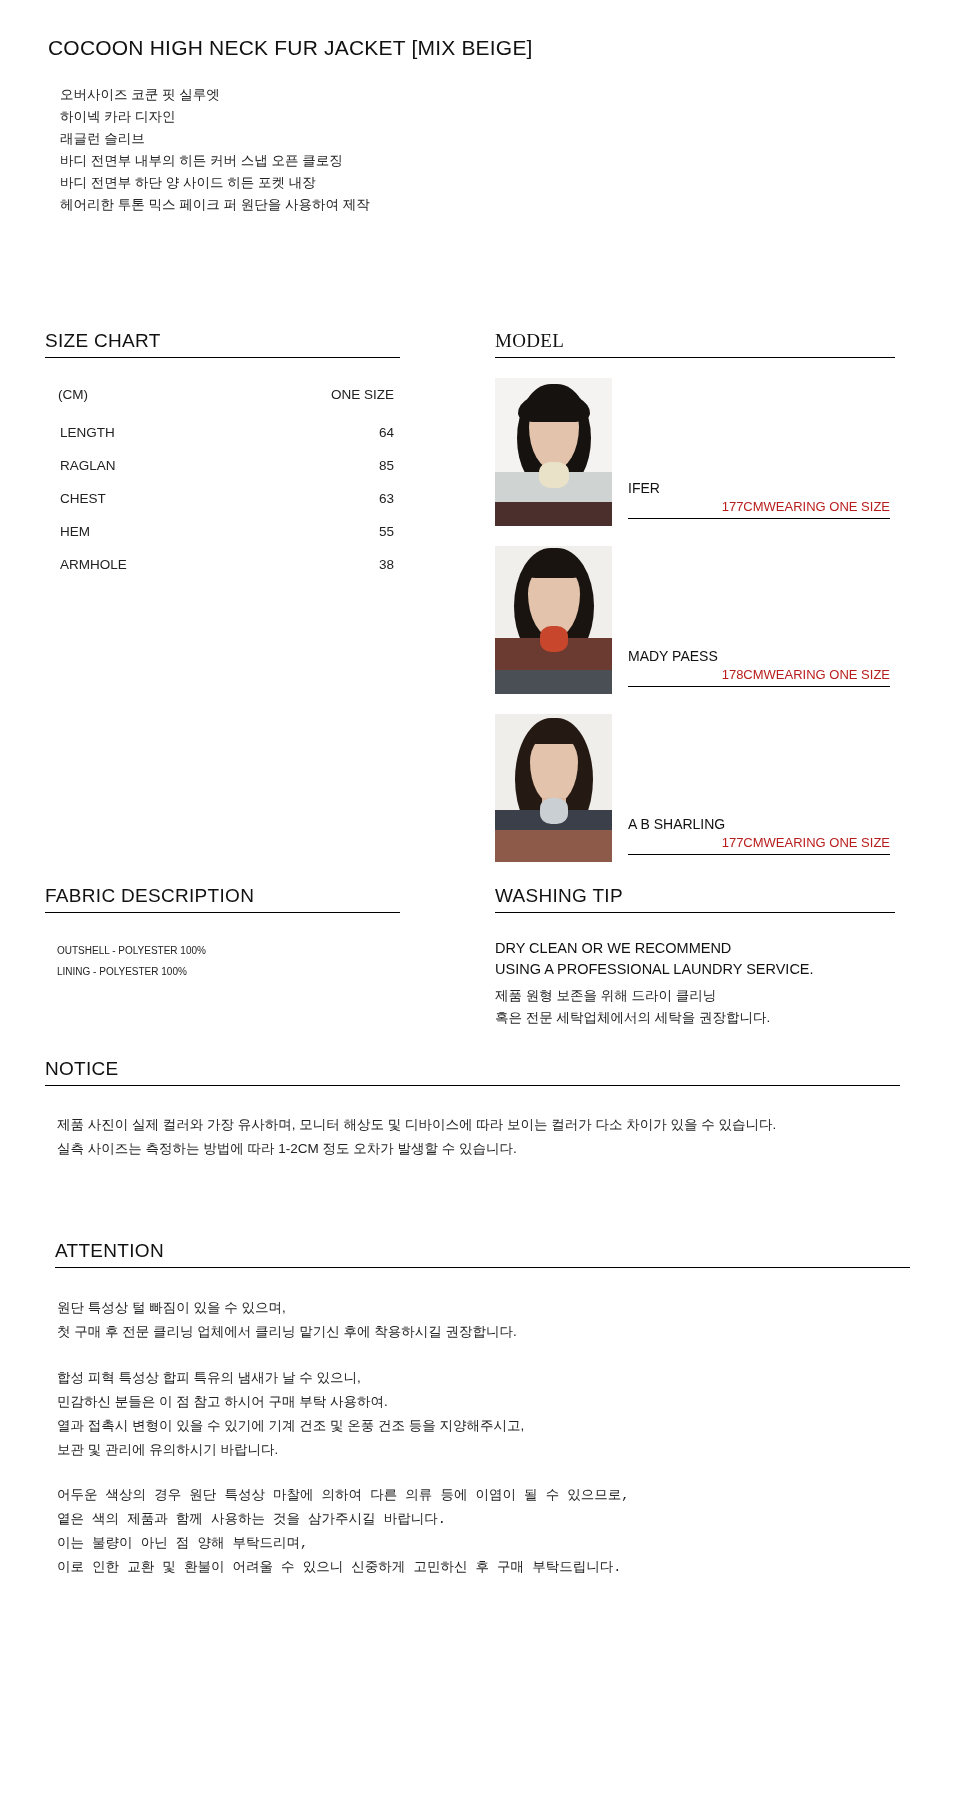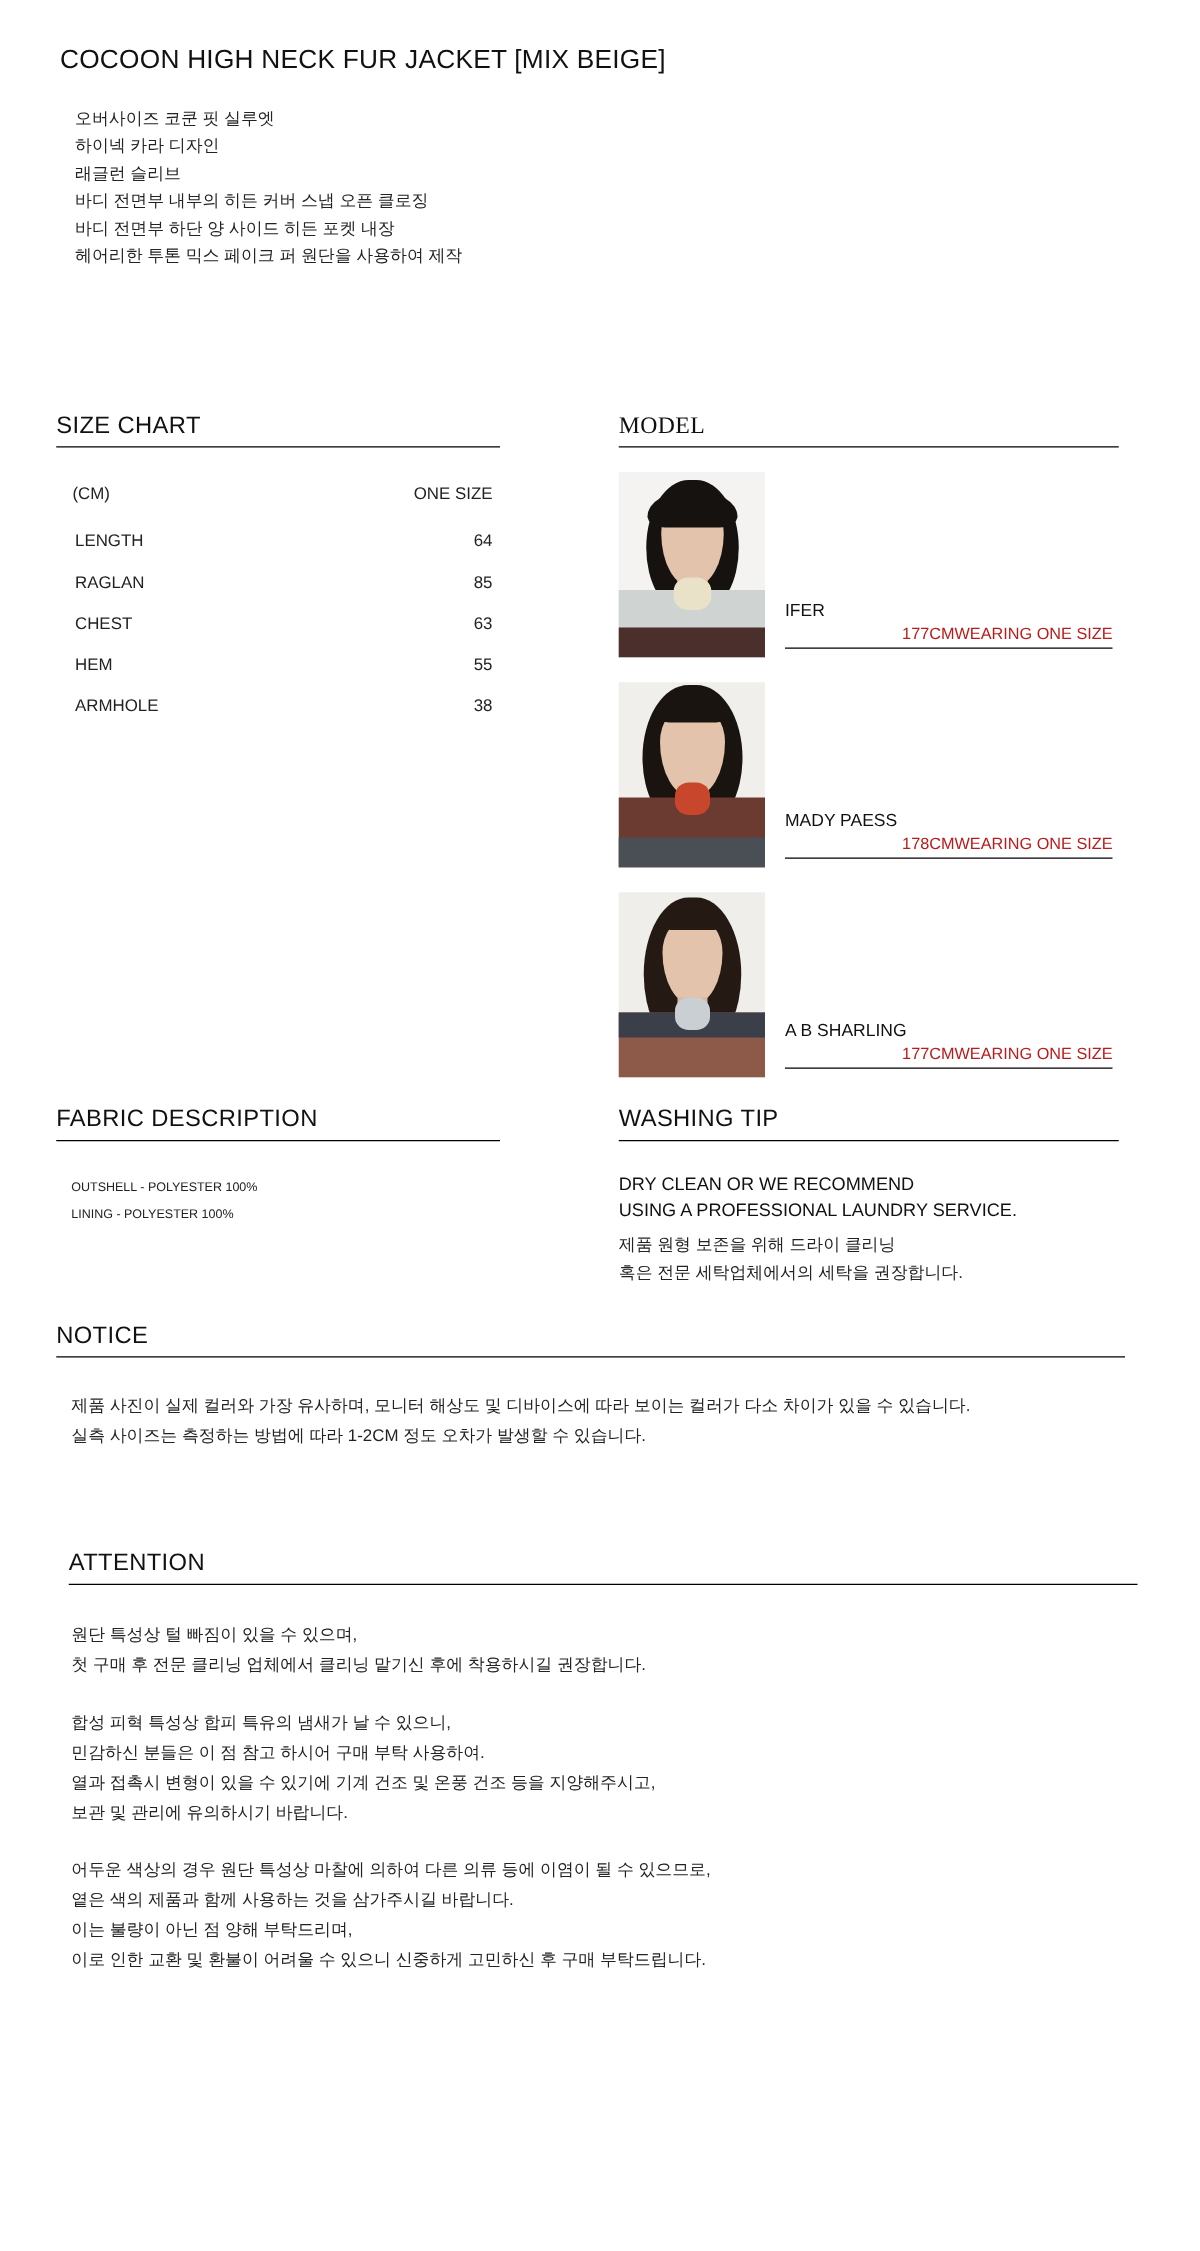--- a/index.html
+++ b/index.html
@@ -208,21 +208,21 @@
   #attention-head { left: 43px; top: 1240px; width: 855px; margin-left: 12px; }
   .attention-body {
     position: absolute;
     left: 57px;
     top: 1296px;
     font-size: 13.5px;
     line-height: 24px;
     color: #222;
   }
   .attention-body .para { margin-bottom: 22px; }
-  .attention-body .para:last-child { margin-bottom: 0; }
+  .attention-body .para:last-child { margin-bottom: 0; font-family: Liberation Mono, monospace; }
 </style>
 </head>
 <body>
 
 <div class="page">
 
   <div class="product-title">COCOON HIGH NECK FUR JACKET [MIX BEIGE]</div>
 
   <div class="feature-list">
     <div>오버사이즈 코쿤 핏 실루엣</div>

